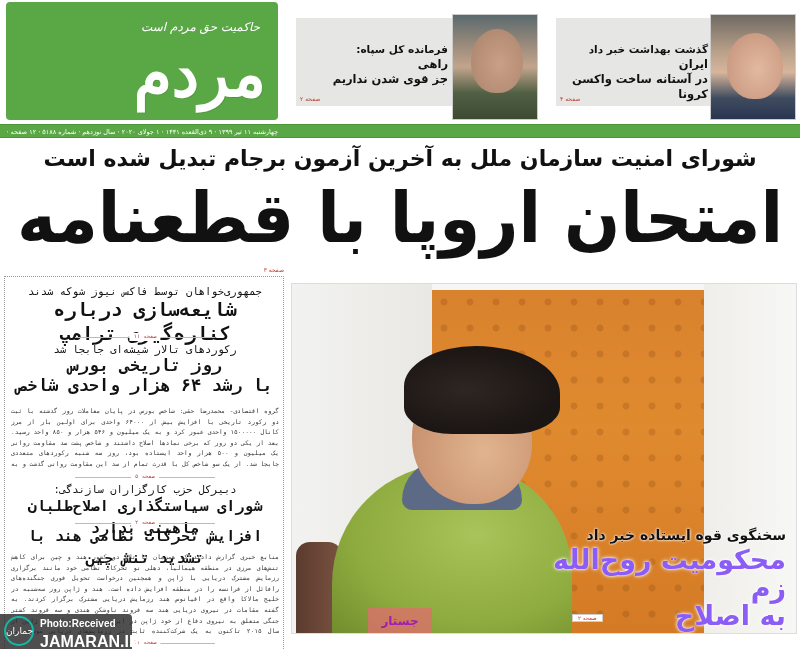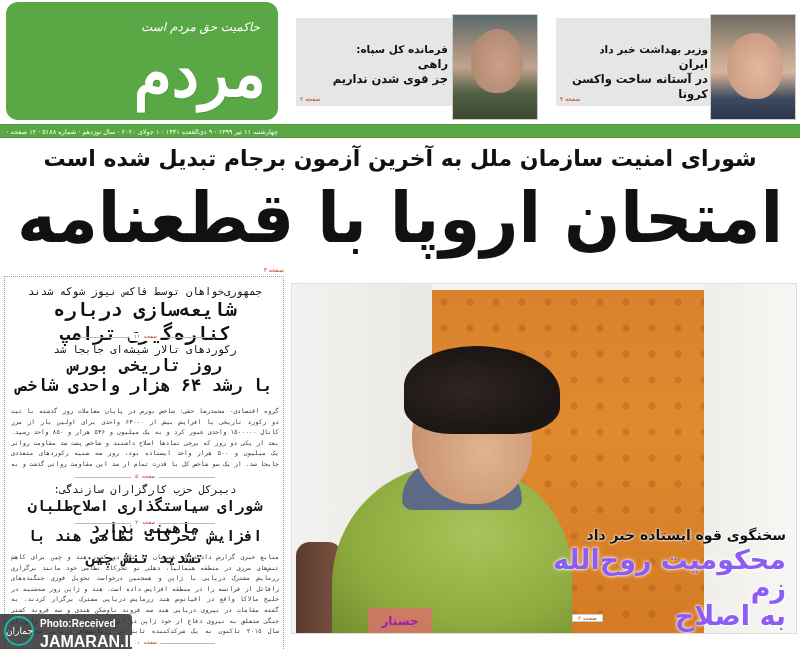--- a/index.html
+++ b/index.html
@@ -3,21 +3,21 @@
 <meta charset="utf-8">
 <style>
   * { box-sizing: border-box; margin: 0; padding: 0; }
   html, body { width: 800px; height: 649px; overflow: hidden; background: #ffffff; }
   body { position: relative; font-family: "DejaVu Sans", sans-serif; color: #111; direction: rtl; }
 
   
   .masthead { position: absolute; left: 0; top: 0; width: 800px; height: 122px; }
   .logo-box {
     position: absolute; left: 6px; top: 2px; width: 272px; height: 118px;
-    background: #5aa845; border-radius: 12px; overflow: hidden;
+    background: #5aa845; border-radius: 4px; overflow: hidden;
   }
   .logo-tagline {
     position: absolute; right: 18px; top: 18px; color: #fff;
     font-family: "DejaVu Serif", serif; font-size: 12px; font-style: italic;
   }
   .logo-title {
     position: absolute; right: 12px; top: 30px; color: #fff;
     font-family: "DejaVu Serif", serif; font-size: 64px; font-weight: bold; letter-spacing: 1px;
     line-height: 84px; transform: scaleX(0.96); transform-origin: right;
     text-shadow: 1px 1px 0 rgba(0,0,0,0.08);
@@ -150,21 +150,21 @@
     </div>
     <span class="pageref">صفحه ۲</span>
     <div class="photo">
       <div class="face" style="left:18px;top:14px;width:52px;height:64px;background:radial-gradient(ellipse at 55% 55%,#caa086,#a9826b);"></div>
     </div>
   </div>
 
   <div class="teaser teaser-health">
     <div class="panel"></div>
     <div class="text">
-      <span class="kicker">وزیر بهداشت خبر داد</span>
+      <span class="kicker">گذشت بهداشت خبر داد</span>
       <span style="display:block">ایران</span>
       <span style="display:block">در آستانه ساخت واکسن کرونا</span>
     </div>
     <span class="pageref">صفحه ۴</span>
     <div class="photo">
       <div class="face" style="left:16px;top:18px;width:56px;height:66px;background:radial-gradient(ellipse at 55% 55%,#e2b9a0,#c29077);"></div>
     </div>
   </div>
 </header>
 

